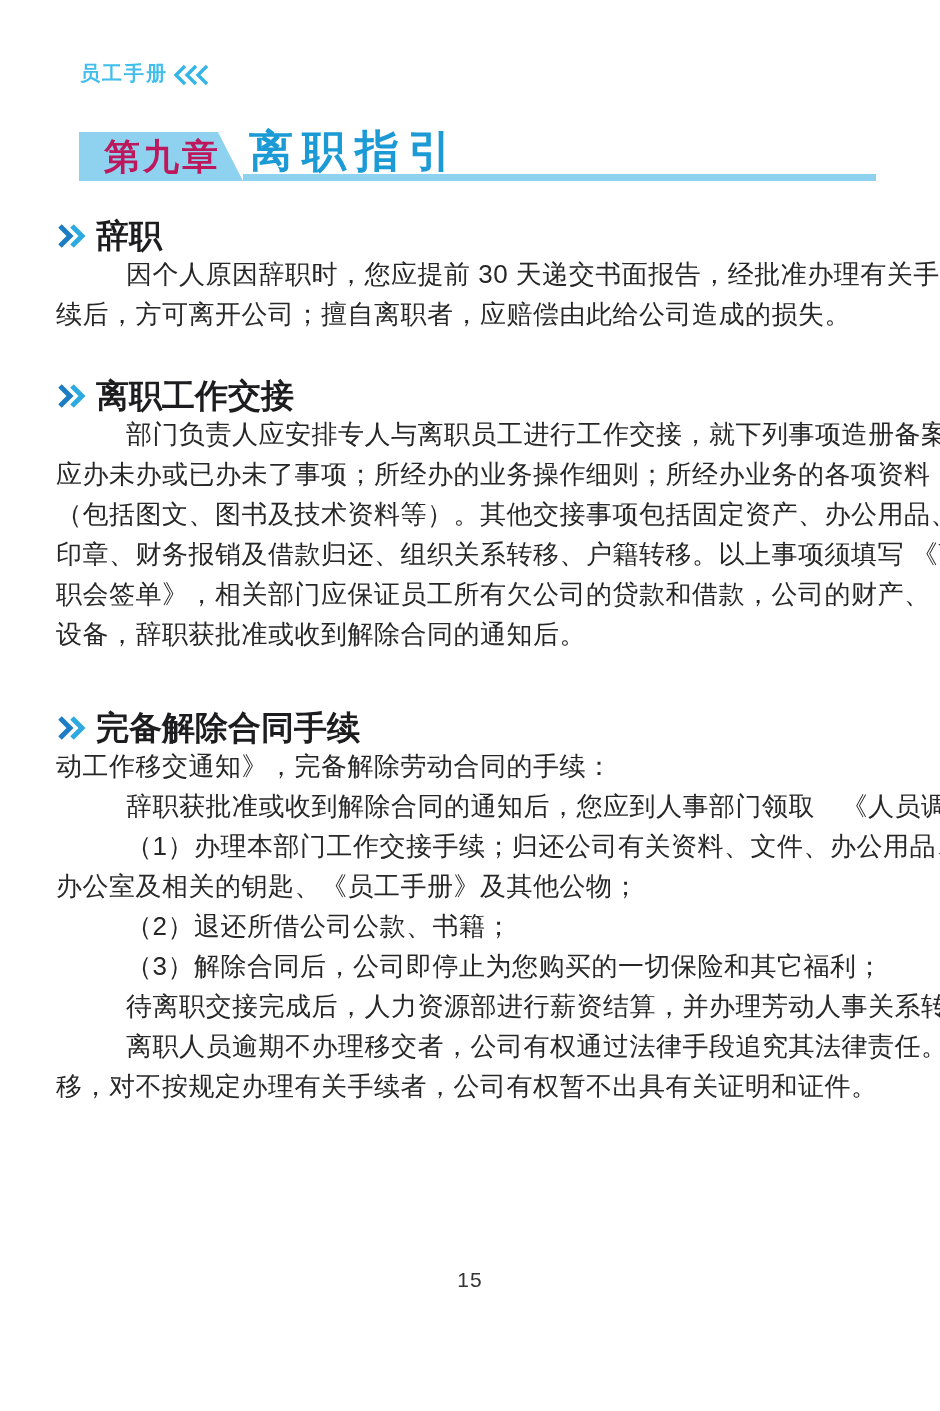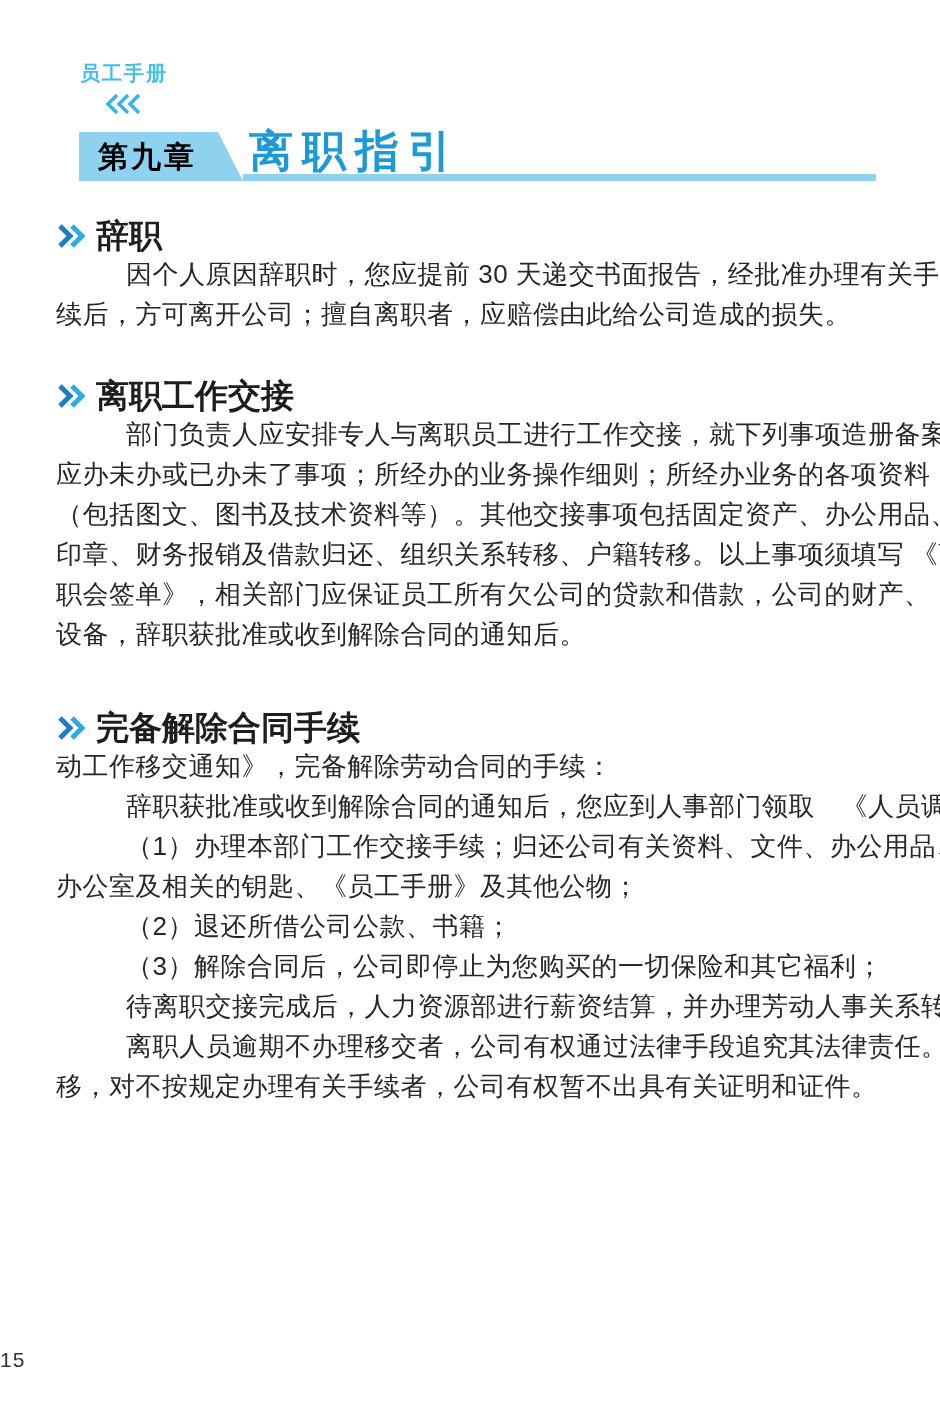--- a/index.html
+++ b/index.html
@@ -8,35 +8,35 @@
     width:940px;height:1411px;
     margin:0 auto;
     background:#ffffff;
     font-family:"Liberation Sans","DejaVu Sans",sans-serif;
     overflow:hidden;
   }
   
   .brand{
     position:absolute;left:80px;top:60px;
     display:flex;align-items:center;gap:4px;
-    color:#41BEEB;font-size:20px;font-weight:bold;letter-spacing:2px;flex-direction:column;
+    color:#41BEEB;font-size:20px;font-weight:bold;letter-spacing:2px;
   }
   .brand svg{display:block;margin-top:2px;}
   
   .chapter-badge-box{
     position:absolute;left:79px;top:132px;
     width:164px;height:49px;
     background:#8FD2EF;
     clip-path:polygon(0 0,139px 0,100% 100%,0 100%);
   }
   .chapter-badge-box span{
     display:block;
-    padding-left:19px;
+    padding-left:25px;
     line-height:49px;
-    font-size:30px;font-weight:bold;color:#000000;letter-spacing:3px;
+    font-size:36px;font-weight:bold;color:#be185d;letter-spacing:3px;
   }
   .chapter-title{
     position:absolute;left:249px;top:127px;
     font-size:44px;font-weight:bold;color:#1B9AD5;letter-spacing:9px;
     line-height:48px;white-space:nowrap;
   }
   .chapter-rule{
     position:absolute;left:243px;top:174px;
     width:633px;height:7px;background:#8FD2EF;
   }
@@ -51,21 +51,22 @@
   .sec-heading .marker{flex:0 0 auto;display:flex;}
   .sec-2{margin-top:44px;}
   .sec-3{margin-top:56px;}
   .para{margin:0;}
   .line{
     font-size:26px;line-height:40px;color:#272727;
     white-space:nowrap;letter-spacing:0.5px;
   }
   .indent{padding-left:70px;}
   .page-number{
-    position:absolute;left:0;right:0;top:1348px;
+    position:absolute;left:0;right:0;top:1268px;
+    text-align:center;
     font-size:21px;color:#333333;letter-spacing:1px;
   }
 </style>
 </head>
 <body>
 
 <div class="page">
 
   <div class="brand">
     <span>员工手册</span>

